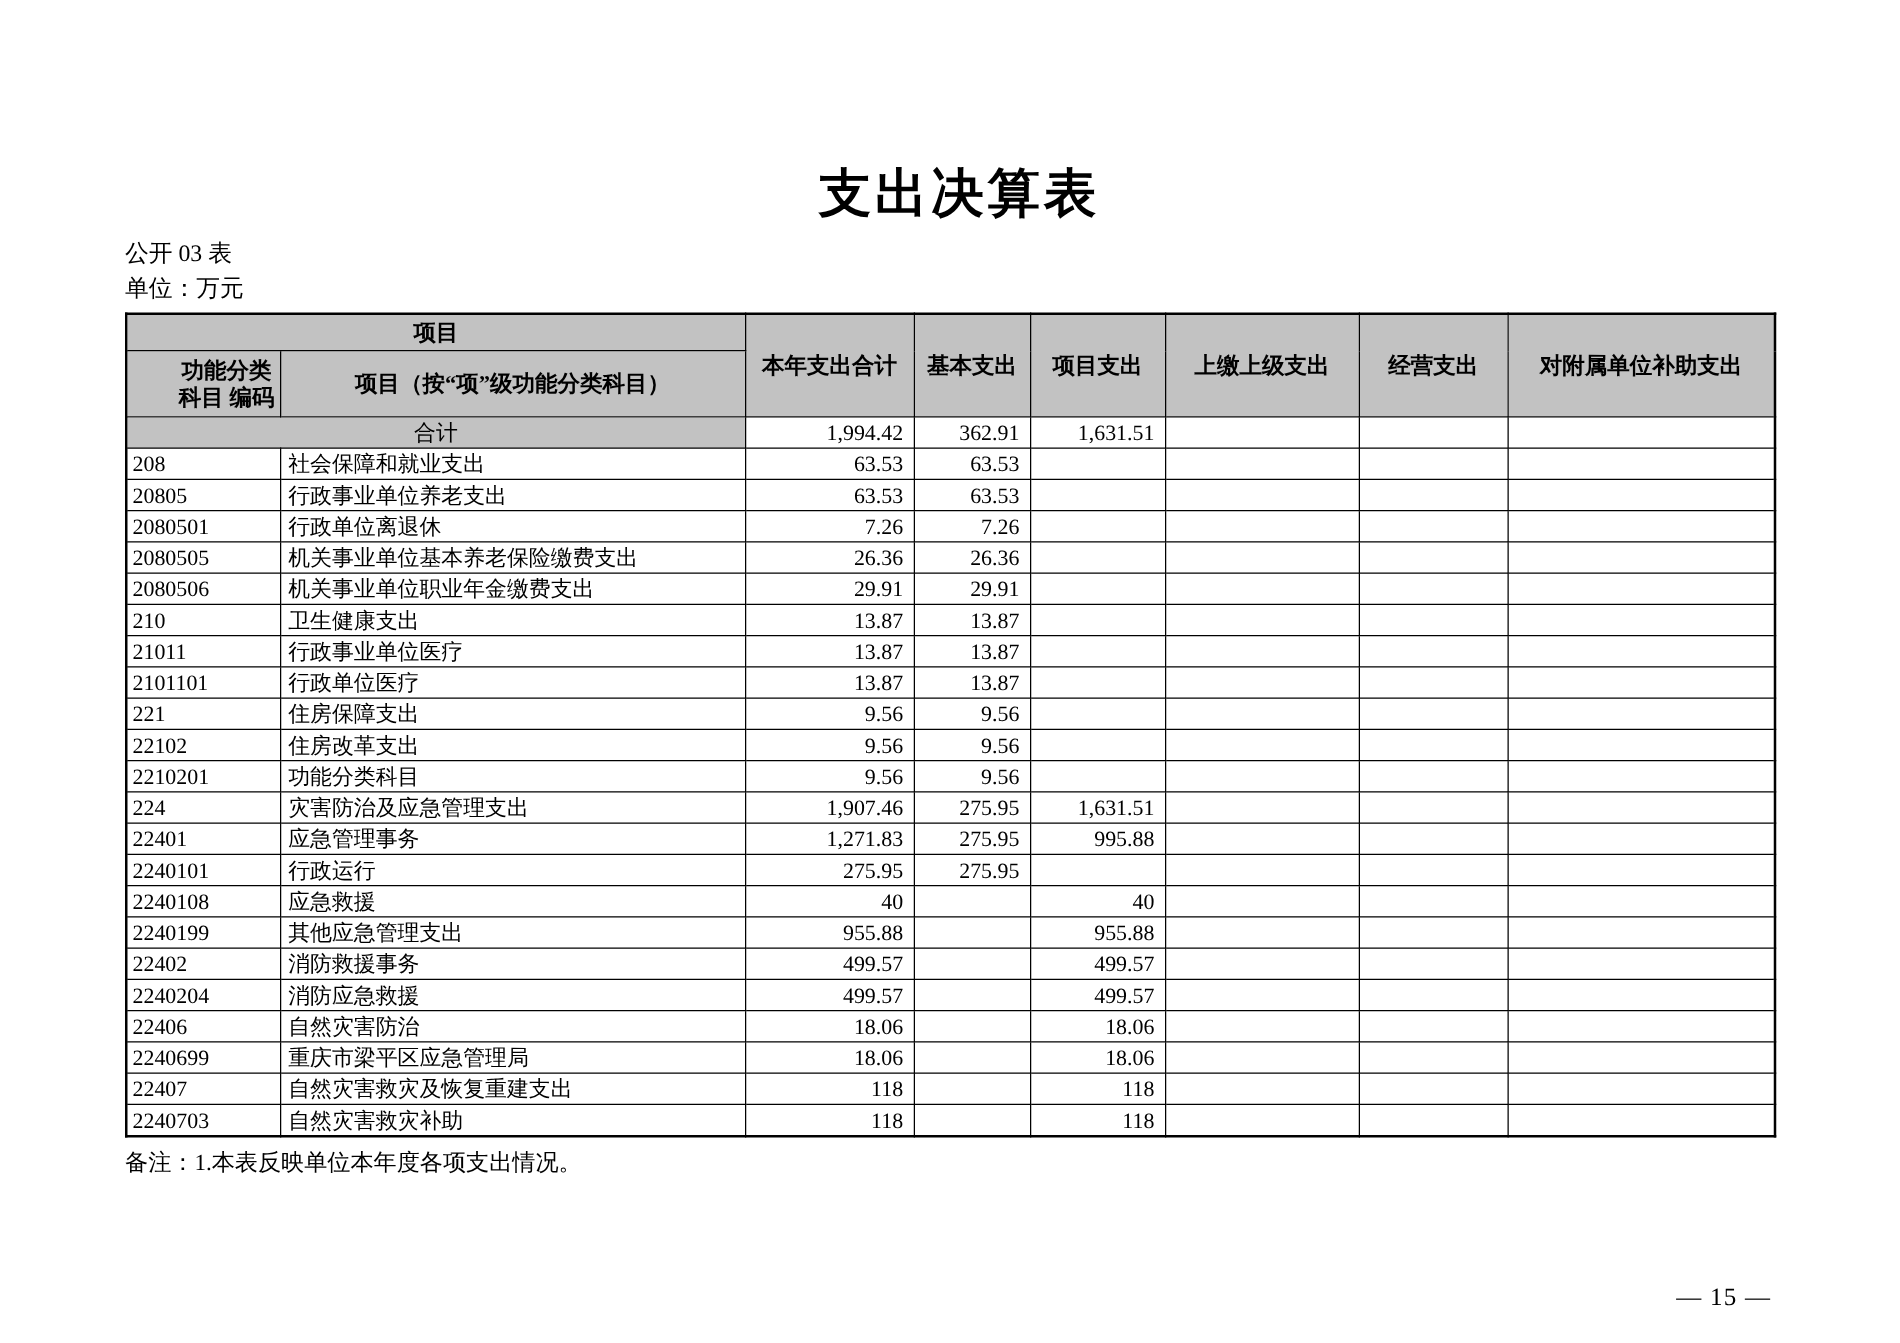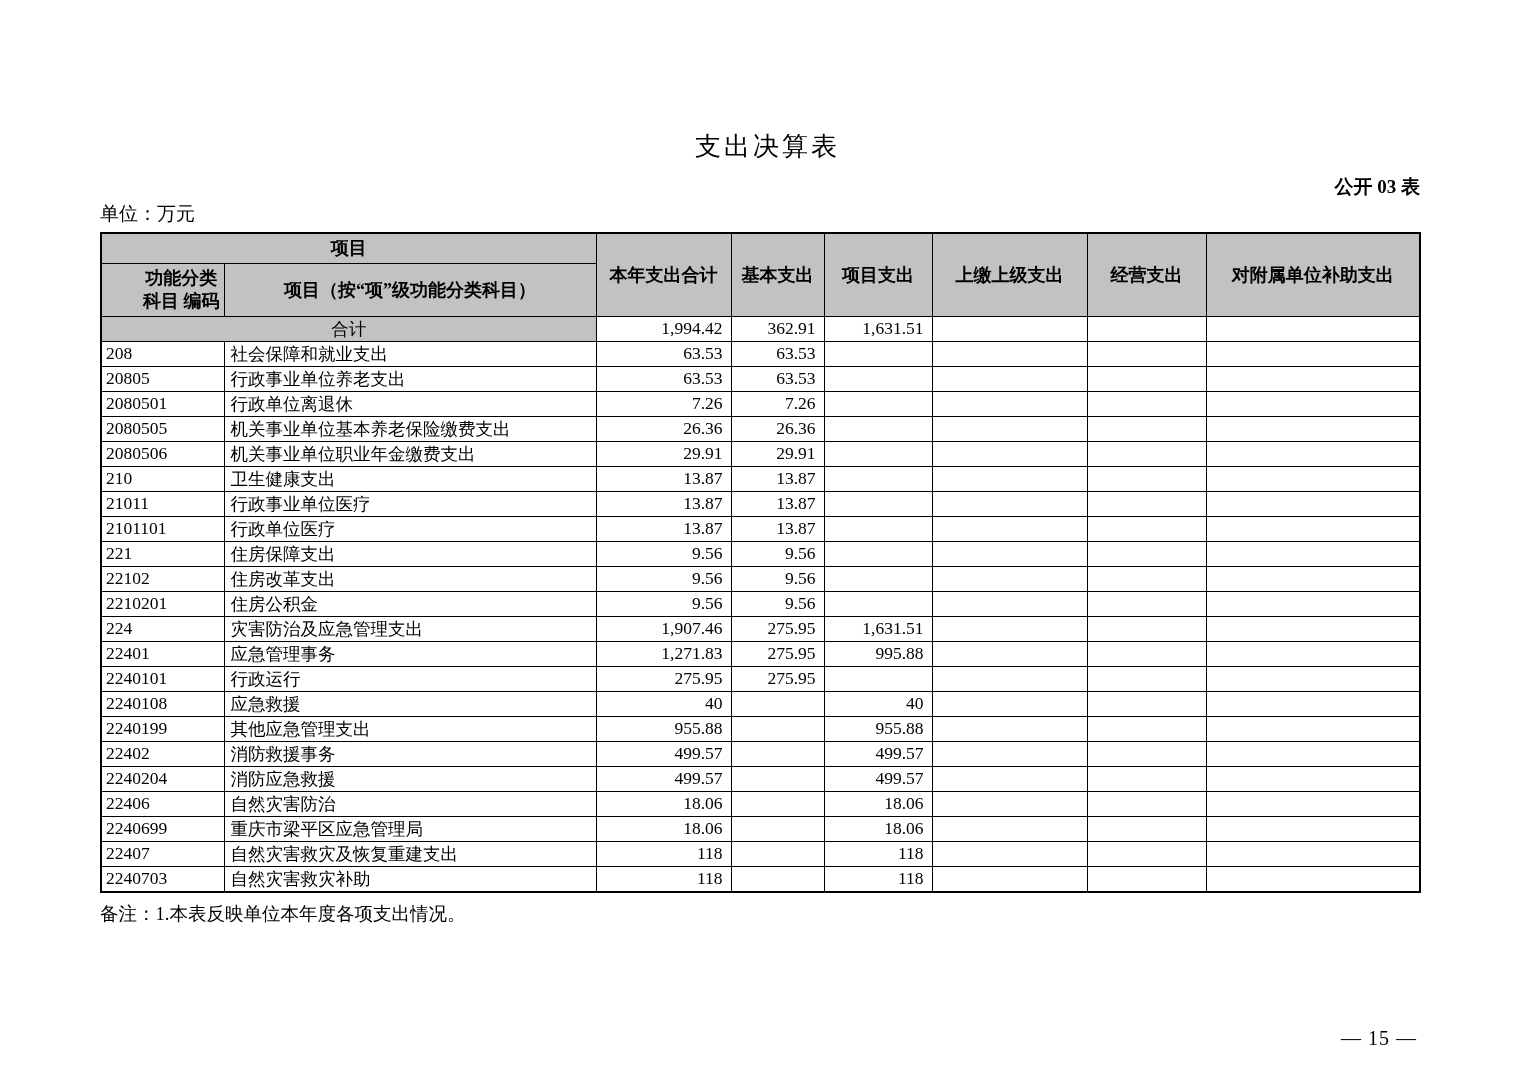--- a/index.html
+++ b/index.html
@@ -14,32 +14,30 @@
     width: 1520px;
     height: 1074px;
     background: #ffffff;
     color: var(--text-color);
     font-family: "Liberation Serif", "DejaVu Serif", serif;
     overflow: hidden;
   }
   .title {
     padding-top: 133px;
     text-align: center;
-    font-size: 26px;
-    font-weight: normal;
+    font-size: 42px;
+    font-weight: bold;
     letter-spacing: 3px;
     line-height: 1.1;
     padding-left: 15px;
   }
   .meta-row-1 {
     margin: 14px 100px 0 100px;
-    text-align: right;
     font-size: 19px;
     line-height: 1.2;
-    font-weight: bold;
   }
   .meta-row-2 {
     margin: 4px 100px 5px 100px;
     display: flex;
     justify-content: space-between;
     font-size: 19px;
     line-height: 1.3;
   }
   table.fin-table {
     margin-left: 100px;
@@ -235,21 +233,21 @@
           <td class="c-item">住房改革支出</td>
           <td class="c-num">9.56</td>
           <td class="c-num">9.56</td>
           <td class="c-num"></td>
           <td class="c-num"></td>
           <td class="c-num"></td>
           <td class="c-num"></td>
         </tr>
         <tr>
           <td class="c-code">2210201</td>
-          <td class="c-item">住房公积金</td>
+          <td class="c-item">功能分类科目</td>
           <td class="c-num">9.56</td>
           <td class="c-num">9.56</td>
           <td class="c-num"></td>
           <td class="c-num"></td>
           <td class="c-num"></td>
           <td class="c-num"></td>
         </tr>
         <tr>
           <td class="c-code">224</td>
           <td class="c-item">灾害防治及应急管理支出</td>

